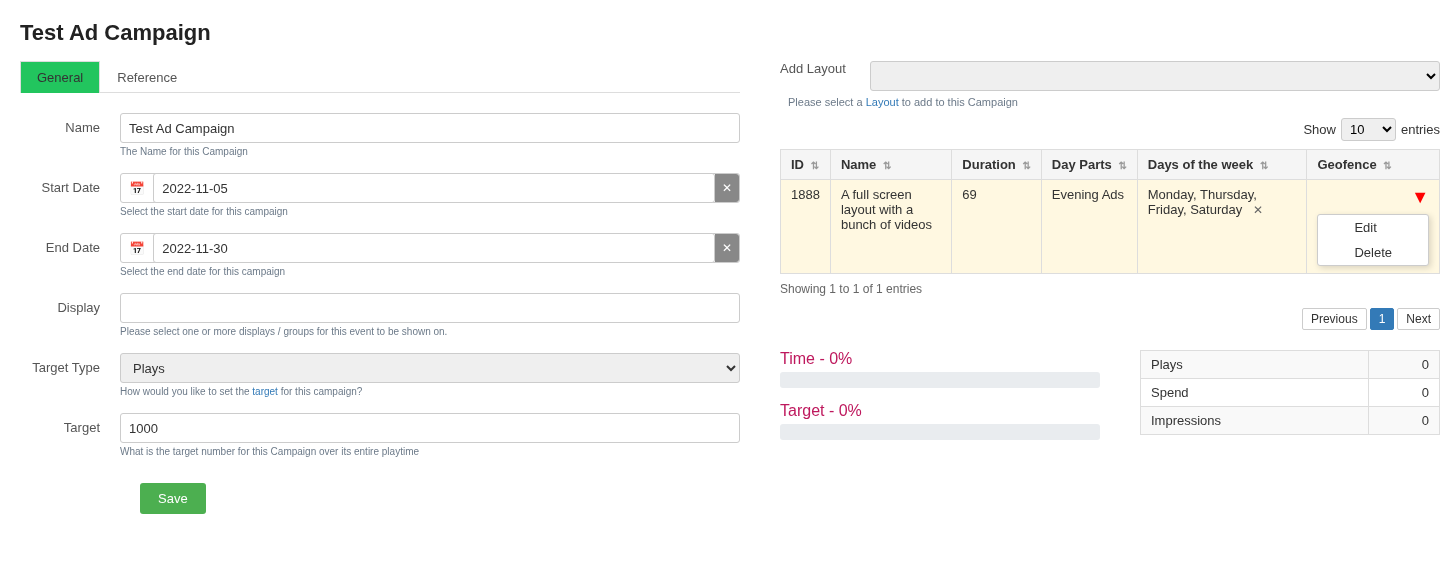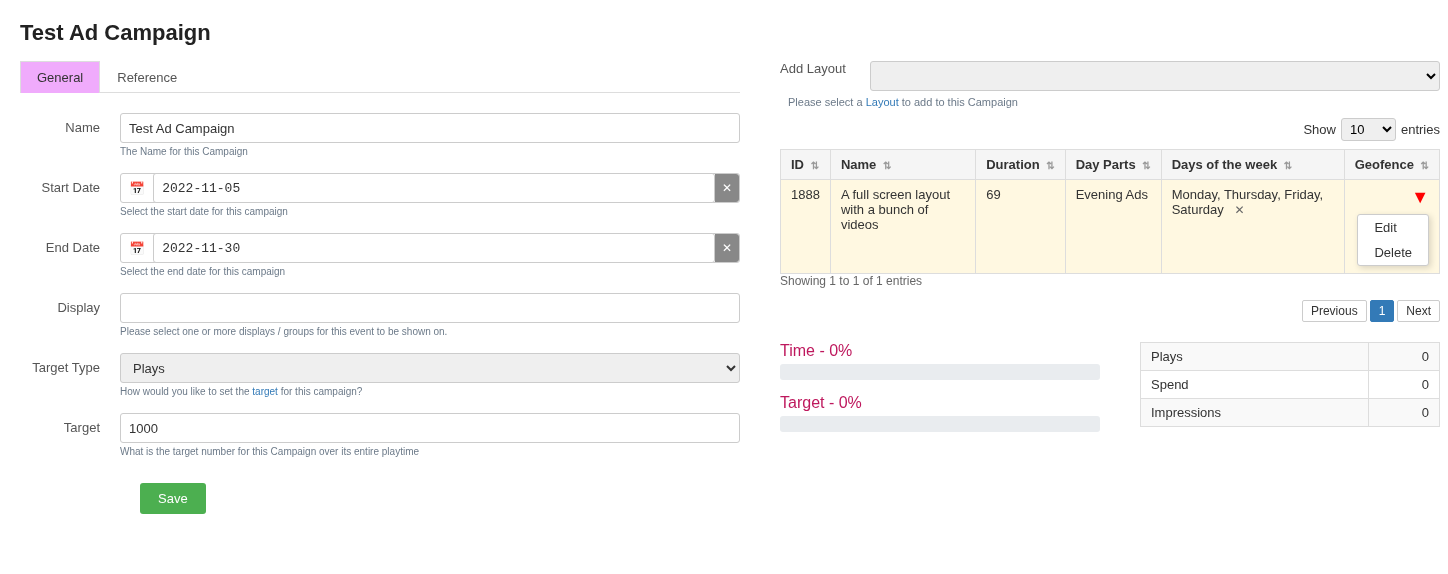--- a/index.html
+++ b/index.html
@@ -7,63 +7,63 @@
     
     h1 { font-size: 22px; font-weight: 600; margin-bottom: 15px; color: #222; }
     
     .main-layout { display: flex; gap: 40px; }
     .left-panel { width: 720px; flex-shrink: 0; }
     .right-panel { flex: 1; }
     
     
     .tabs { display: flex; border-bottom: 1px solid #ddd; margin-bottom: 20px; }
     .tab { padding: 8px 16px; cursor: pointer; font-size: 13px; color: #555; border: 1px solid transparent; border-bottom: none; margin-bottom: -1px; }
-    .tab.active { background: #f0abfc; border-color: #ddd; border-bottom-color: #fff; color: #333; font-weight: 500; }
+    .tab.active { background: #22c55e; border-color: #ddd; border-bottom-color: #fff; color: #333; font-weight: 500; }
     
     
     .form-row { display: flex; margin-bottom: 16px; align-items: flex-start; }
     .form-label { width: 100px; text-align: right; padding-right: 20px; padding-top: 7px; font-weight: 500; color: #555; flex-shrink: 0; font-size: 13px; }
     .form-field { flex: 1; }
     .form-field input[type="text"], .form-field select { width: 100%; padding: 5px 8px; border: 1px solid #ccc; border-radius: 3px; font-size: 13px; color: #333; height: 30px; }
     .form-hint { font-size: 10px; color: #6c7a89; margin-top: 3px; }
     .form-hint a { color: #337ab7; text-decoration: none; }
     
     
     .date-input-wrapper { display: flex; align-items: center; border: 1px solid #ccc; border-radius: 3px; height: 30px; }
     .date-input-wrapper .cal-icon { padding: 0 8px; color: #777; }
-    .date-input-wrapper input { border: none; outline: none; font-size: 13px; flex: 1; padding: 0; font-family: Liberation Mono, monospace; }
+    .date-input-wrapper input { border: none; outline: none; font-size: 13px; flex: 1; padding: 0; }
     .date-clear-btn { background: #888; color: #fff; border: none; padding: 0 7px; height: 100%; cursor: pointer; font-size: 12px; border-radius: 0 3px 3px 0; }
     
     
     .btn-save { background: #4CAF50; color: #fff; border: none; padding: 8px 18px; border-radius: 3px; font-size: 13px; cursor: pointer; font-weight: 500; margin-top: 10px; margin-left: 120px; }
     
     
     .add-layout-row { display: flex; align-items: flex-start; gap: 24px; margin-bottom: 5px; }
     .add-layout-label { font-size: 13px; color: #555; white-space: nowrap; }
     .add-layout-select { flex: 1; padding: 5px 8px; border: 1px solid #ccc; border-radius: 3px; font-size: 13px; height: 30px; }
     .layout-hint { font-size: 11px; color: #6c7a89; margin-bottom: 10px; padding-left: 8px; }
     .layout-hint a { color: #337ab7; text-decoration: none; }
     
     
     .show-entries { display: flex; align-items: center; justify-content: flex-end; gap: 5px; margin-bottom: 8px; font-size: 13px; }
     .show-entries select { width: 55px; padding: 2px 4px; border: 1px solid #ccc; border-radius: 3px; font-size: 13px; }
     
     
-    .data-table { width: 100%; border-collapse: collapse; font-size: 13px; }
+    .data-table { width: 100%; border-collapse: collapse; font-size: 13px; margin-bottom: 8px; }
     .data-table th { background: #f5f5f5; border: 1px solid #ddd; padding: 7px 10px; text-align: left; font-weight: 600; color: #333; white-space: nowrap; }
     .data-table td { border: 1px solid #ddd; padding: 7px 10px; vertical-align: top; }
     .data-table tr.selected { background: #fff8e1; }
     .sort-icon { color: #999; font-size: 10px; margin-left: 3px; }
     .red-arrow { color: red; font-size: 18px; font-weight: bold; }
     
     .geofence-x { background: none; border: none; cursor: pointer; color: #666; font-size: 12px; }
     
     
     .context-menu { background: #fff; border: 1px solid #ccc; border-radius: 3px; box-shadow: 2px 2px 6px rgba(0,0,0,0.15); display: inline-block; position: relative; margin-top: 4px; float: right; }
-    .context-menu-item { padding: 5px 16px; cursor: pointer; font-size: 13px; color: #333; }
+    .context-menu-item { padding: 5px 36px; cursor: pointer; font-size: 13px; color: #333; }
     
     
     .pagination { display: flex; align-items: center; gap: 3px; font-size: 13px; justify-content: flex-end; margin-top: 8px; }
     .pagination .page-btn { padding: 3px 8px; border: 1px solid #ccc; background: #fff; cursor: pointer; border-radius: 2px; font-size: 12px; color: #333; }
     .pagination .page-btn.active { background: #337ab7; color: #fff; border-color: #337ab7; }
     
     .entries-info { font-size: 12px; color: #666; margin-bottom: 12px; }
     
     
     .progress-section { margin-top: 10px; }

